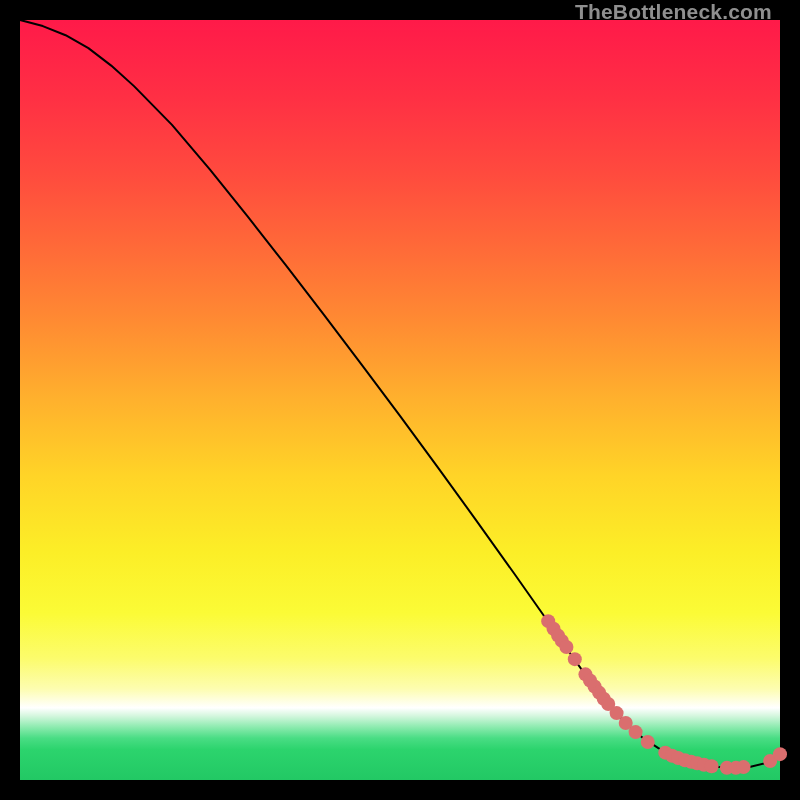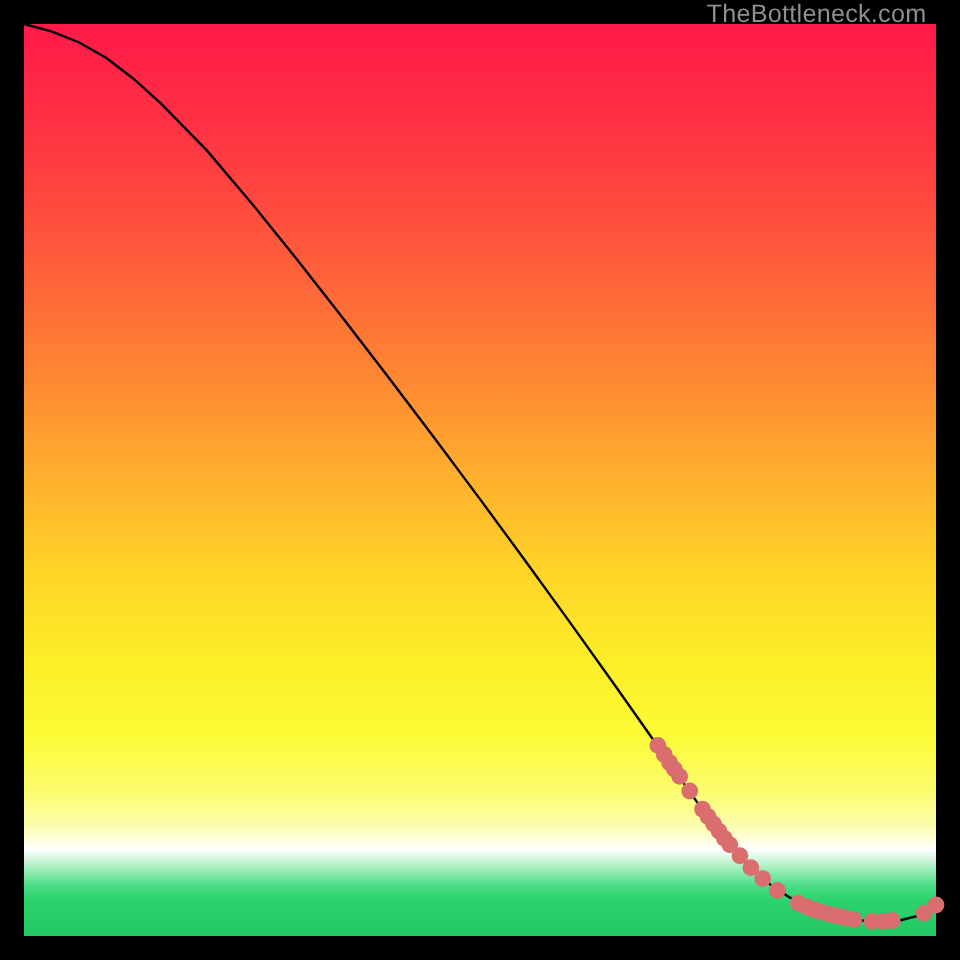--- a/index.html
+++ b/index.html
@@ -7,20 +7,21 @@
     padding: 0;
     width: 800px;
     height: 800px;
     background: #000;
     overflow: hidden;
   }
   .chart-wrap {
     position: relative;
     width: 788px;
     height: 800px;
+    font-weight: bold;
   }
   .plot-area {
     position: absolute;
     left: 20px;
     top: 20px;
     width: 760px;
     height: 760px;
   }
   .gradient-bg {
     position: absolute;

